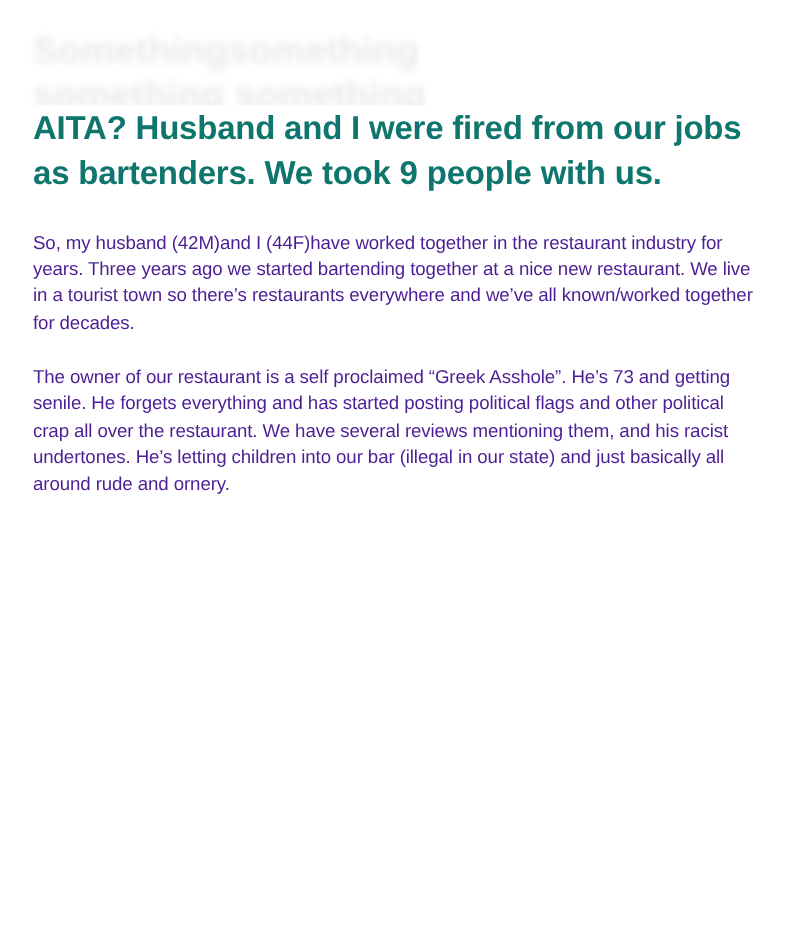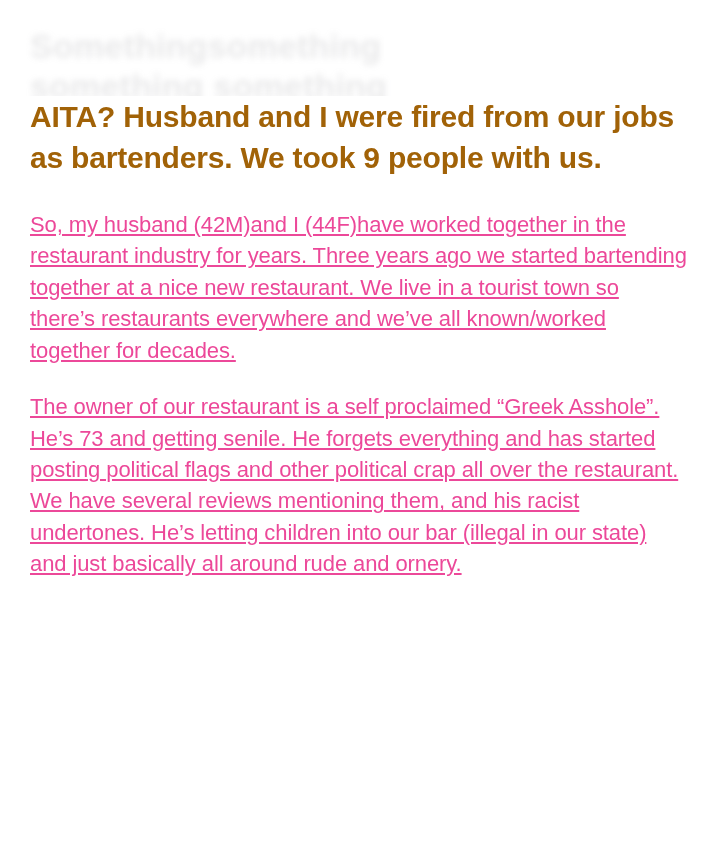--- a/index.html
+++ b/index.html
@@ -49,32 +49,31 @@
     width: 720px;
     padding: 0 32px 0 30px;
     box-sizing: border-box;
   }
   .post-title {
     margin: 0;
     font-size: 30px;
     font-weight: 700;
     line-height: 1.38;
     letter-spacing: -0.2px;
-    color: #a16207;
+    color: #0f766e;
   }
   .body-text {
     margin: 0;
   }
   .body-text p {
     margin: 0 0 25px 0;
-    font-size: 22px;
+    font-size: 17px;
     line-height: 1.43;
-    color: #ec4899;
+    color: #4c1d95;
     letter-spacing: -0.1px;
-    text-decoration: underline;
   }
   .body-text p:first-child {
     margin-top: 30px;
   }
   .body-text p:last-child {
     margin-bottom: 0;
   }
   
   .clipped {
     max-height: 64px;

